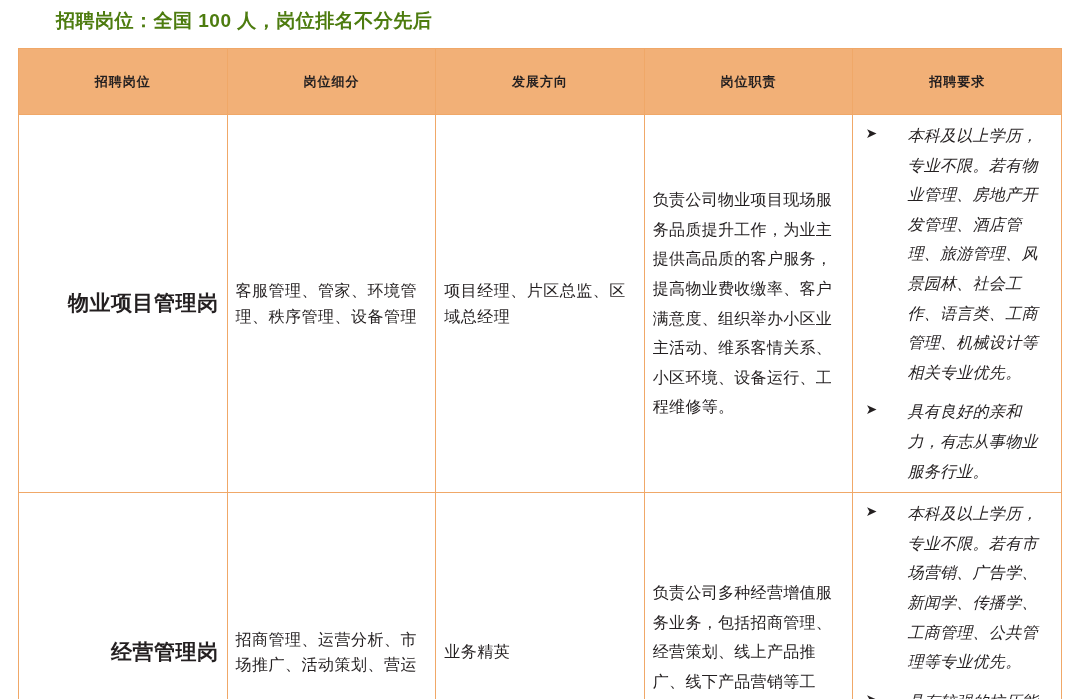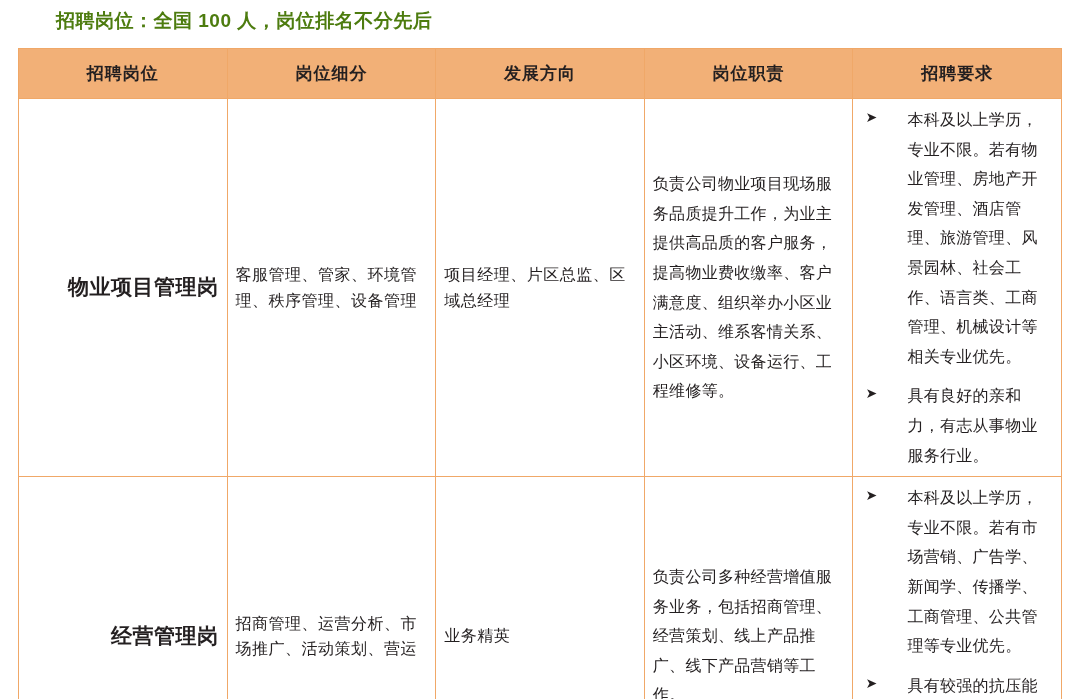--- a/index.html
+++ b/index.html
@@ -34,23 +34,23 @@
   }
   table.recruit th, table.recruit td {
     border: 1px solid #f0a868;
     vertical-align: middle;
     padding: 6px 8px;
     box-sizing: border-box;
   }
   thead th {
     background: #f2b077;
     color: #231f20;
-    font-size: 17px;
+    font-size: 13px;
     font-weight: bold;
-    height: 50px;
+    height: 66px;
     text-align: center;
     letter-spacing: 1px;
   }
   td.col-post {
     width: 112px;
     text-align: right;
     font-size: 21px;
     font-weight: bold;
     line-height: 1.55;
     letter-spacing: 0.5px;
@@ -99,20 +99,21 @@
     text-align: left;
     font-size: 14px;
     color: #231f20;
     line-height: 1.85;
     padding-left: 4px;
     box-sizing: border-box;
   }
   .req-text {
     flex: 1 1 auto;
     letter-spacing: 0.3px;
+    font-style: italic;
   }
   .row-1 td { height: 222px; }
   .row-2 td { height: 200px; }
 </style>
 </head>
 <body>
 
 <div class="page">
 
   <div class="doc-title">招聘岗位：全国 100 人，岗位排名不分先后</div>

